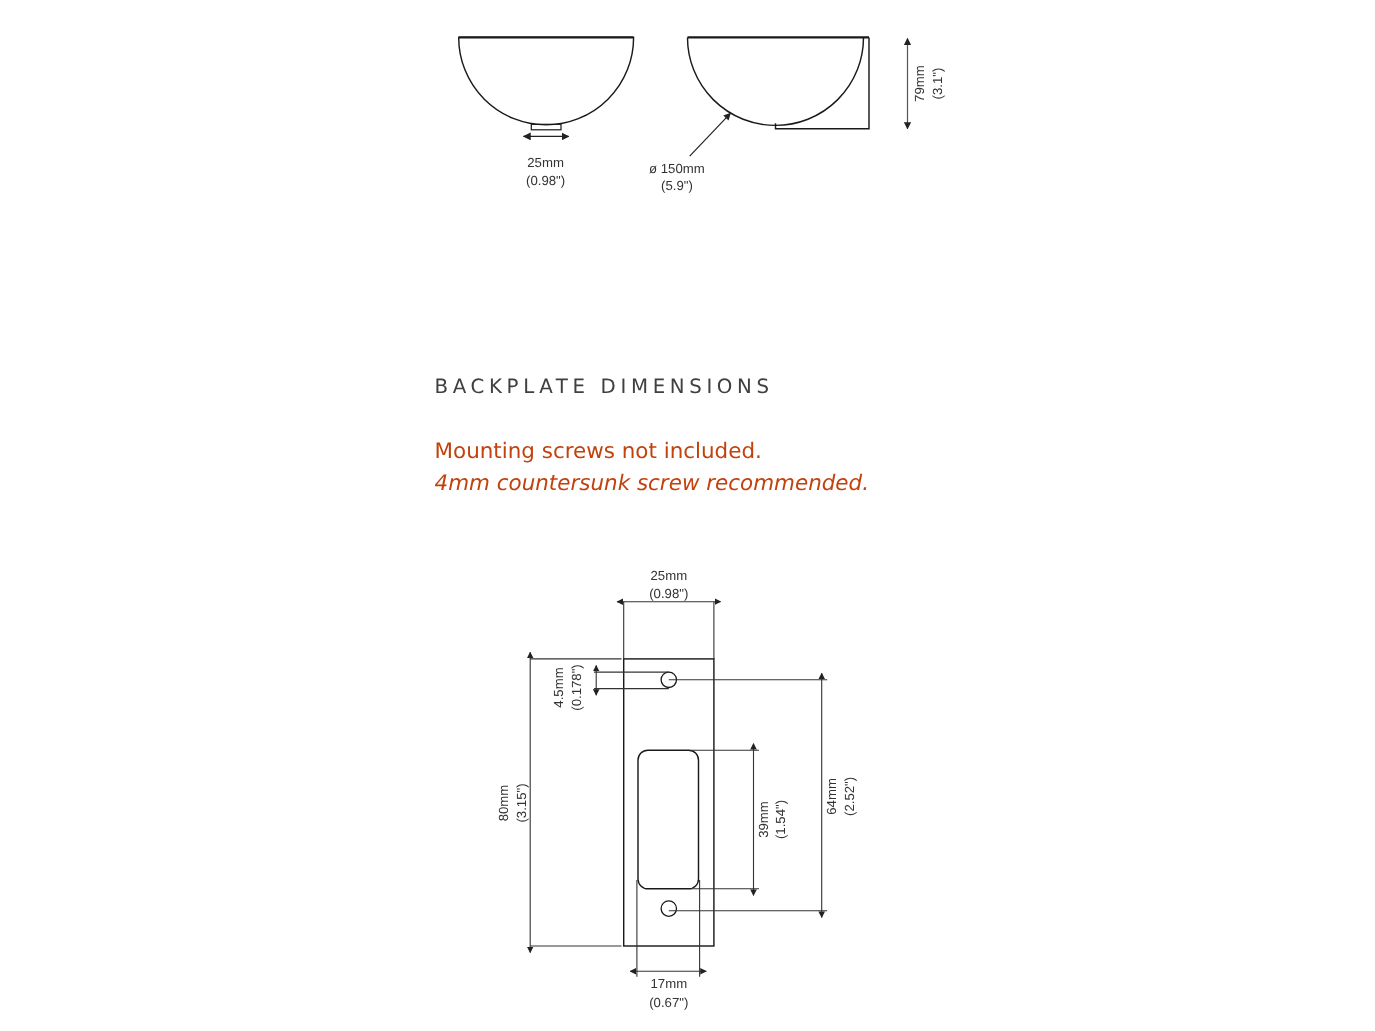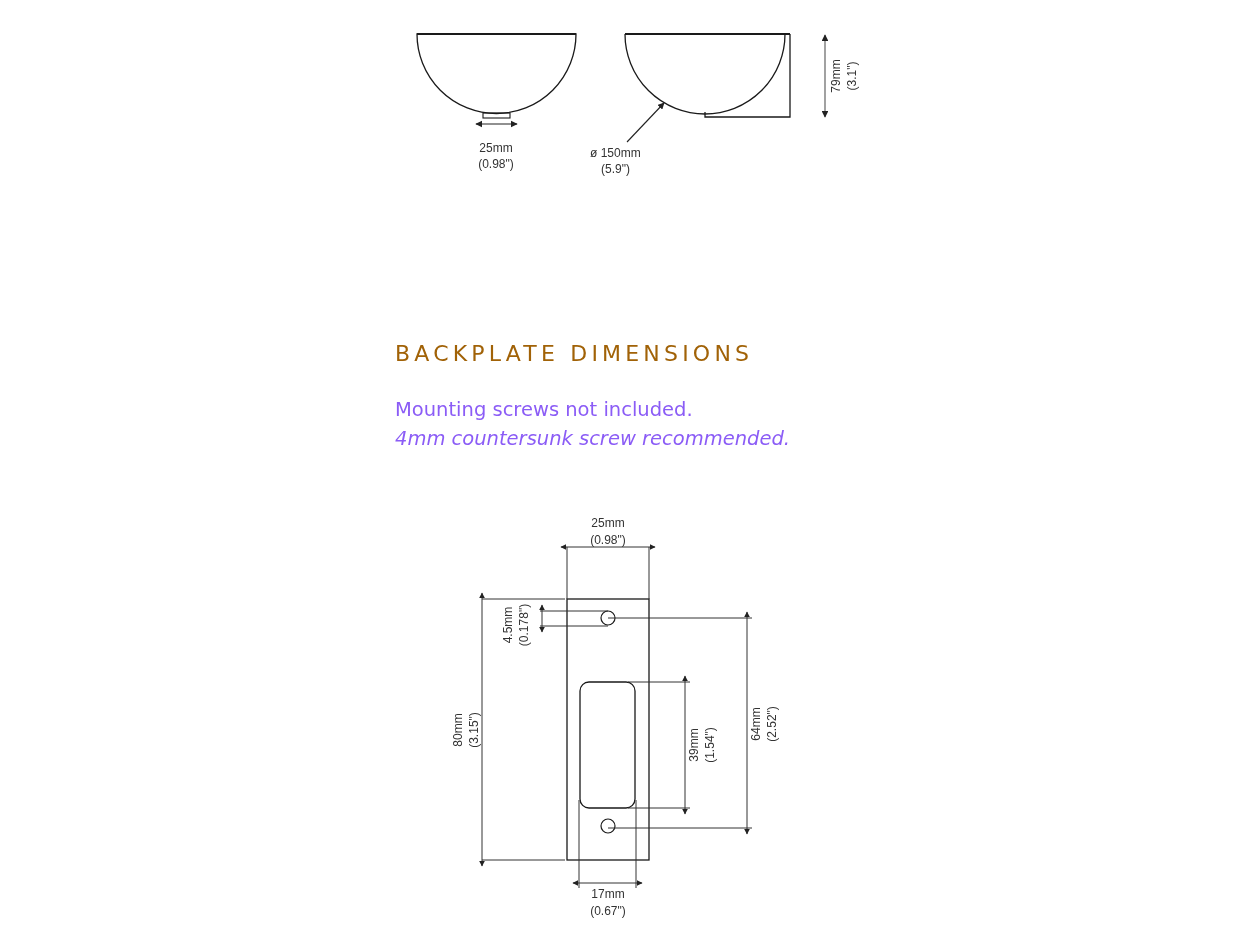--- a/index.html
+++ b/index.html
@@ -1,20 +1,20 @@
 <!DOCTYPE html>
 <html><head>
 <meta charset="utf-8">
 <style>
   html, body { margin:0; padding:0; background:#ffffff; }
   body { width:1250px; height:937px; position:relative; overflow:hidden; font-family:"Liberation Sans", sans-serif; color:#2a2a2a; }
   svg.drawing { position:absolute; left:0; top:0; }
   .dim-label { font-family:"Liberation Sans", sans-serif; font-size:12px; fill:#333; }
-  .heading { position:absolute; left:395px; top:341px; font-family:"DejaVu Sans", sans-serif; font-size:22px; letter-spacing:4.2px; color:#a16207; font-weight:normal; margin:0; white-space:nowrap; }
-  .note { position:absolute; left:395px; font-family:"DejaVu Sans", sans-serif; font-size:19.5px; color:#8b5cf6; white-space:nowrap; margin:0; }
+  .heading { position:absolute; left:395px; top:341px; font-family:"DejaVu Sans", sans-serif; font-size:18px; letter-spacing:4.2px; color:#404040; font-weight:normal; margin:0; white-space:nowrap; }
+  .note { position:absolute; left:395px; font-family:"DejaVu Sans", sans-serif; font-size:19.5px; color:#c2410c; white-space:nowrap; margin:0; }
   .note1 { top:398px; }
   .note2 { top:427px;font-style:italic; }
 </style>
 </head>
 <body>
 
 <svg class="drawing" width="1250" height="937" viewBox="0 0 1250 937">
   <defs>
     <marker id="arrow" viewBox="0 0 10 10" refX="9" refY="5" markerWidth="6" markerHeight="6" orient="auto-start-reverse">
       <path d="M0,0 L10,5 L0,10 z" fill="#222"></path>

